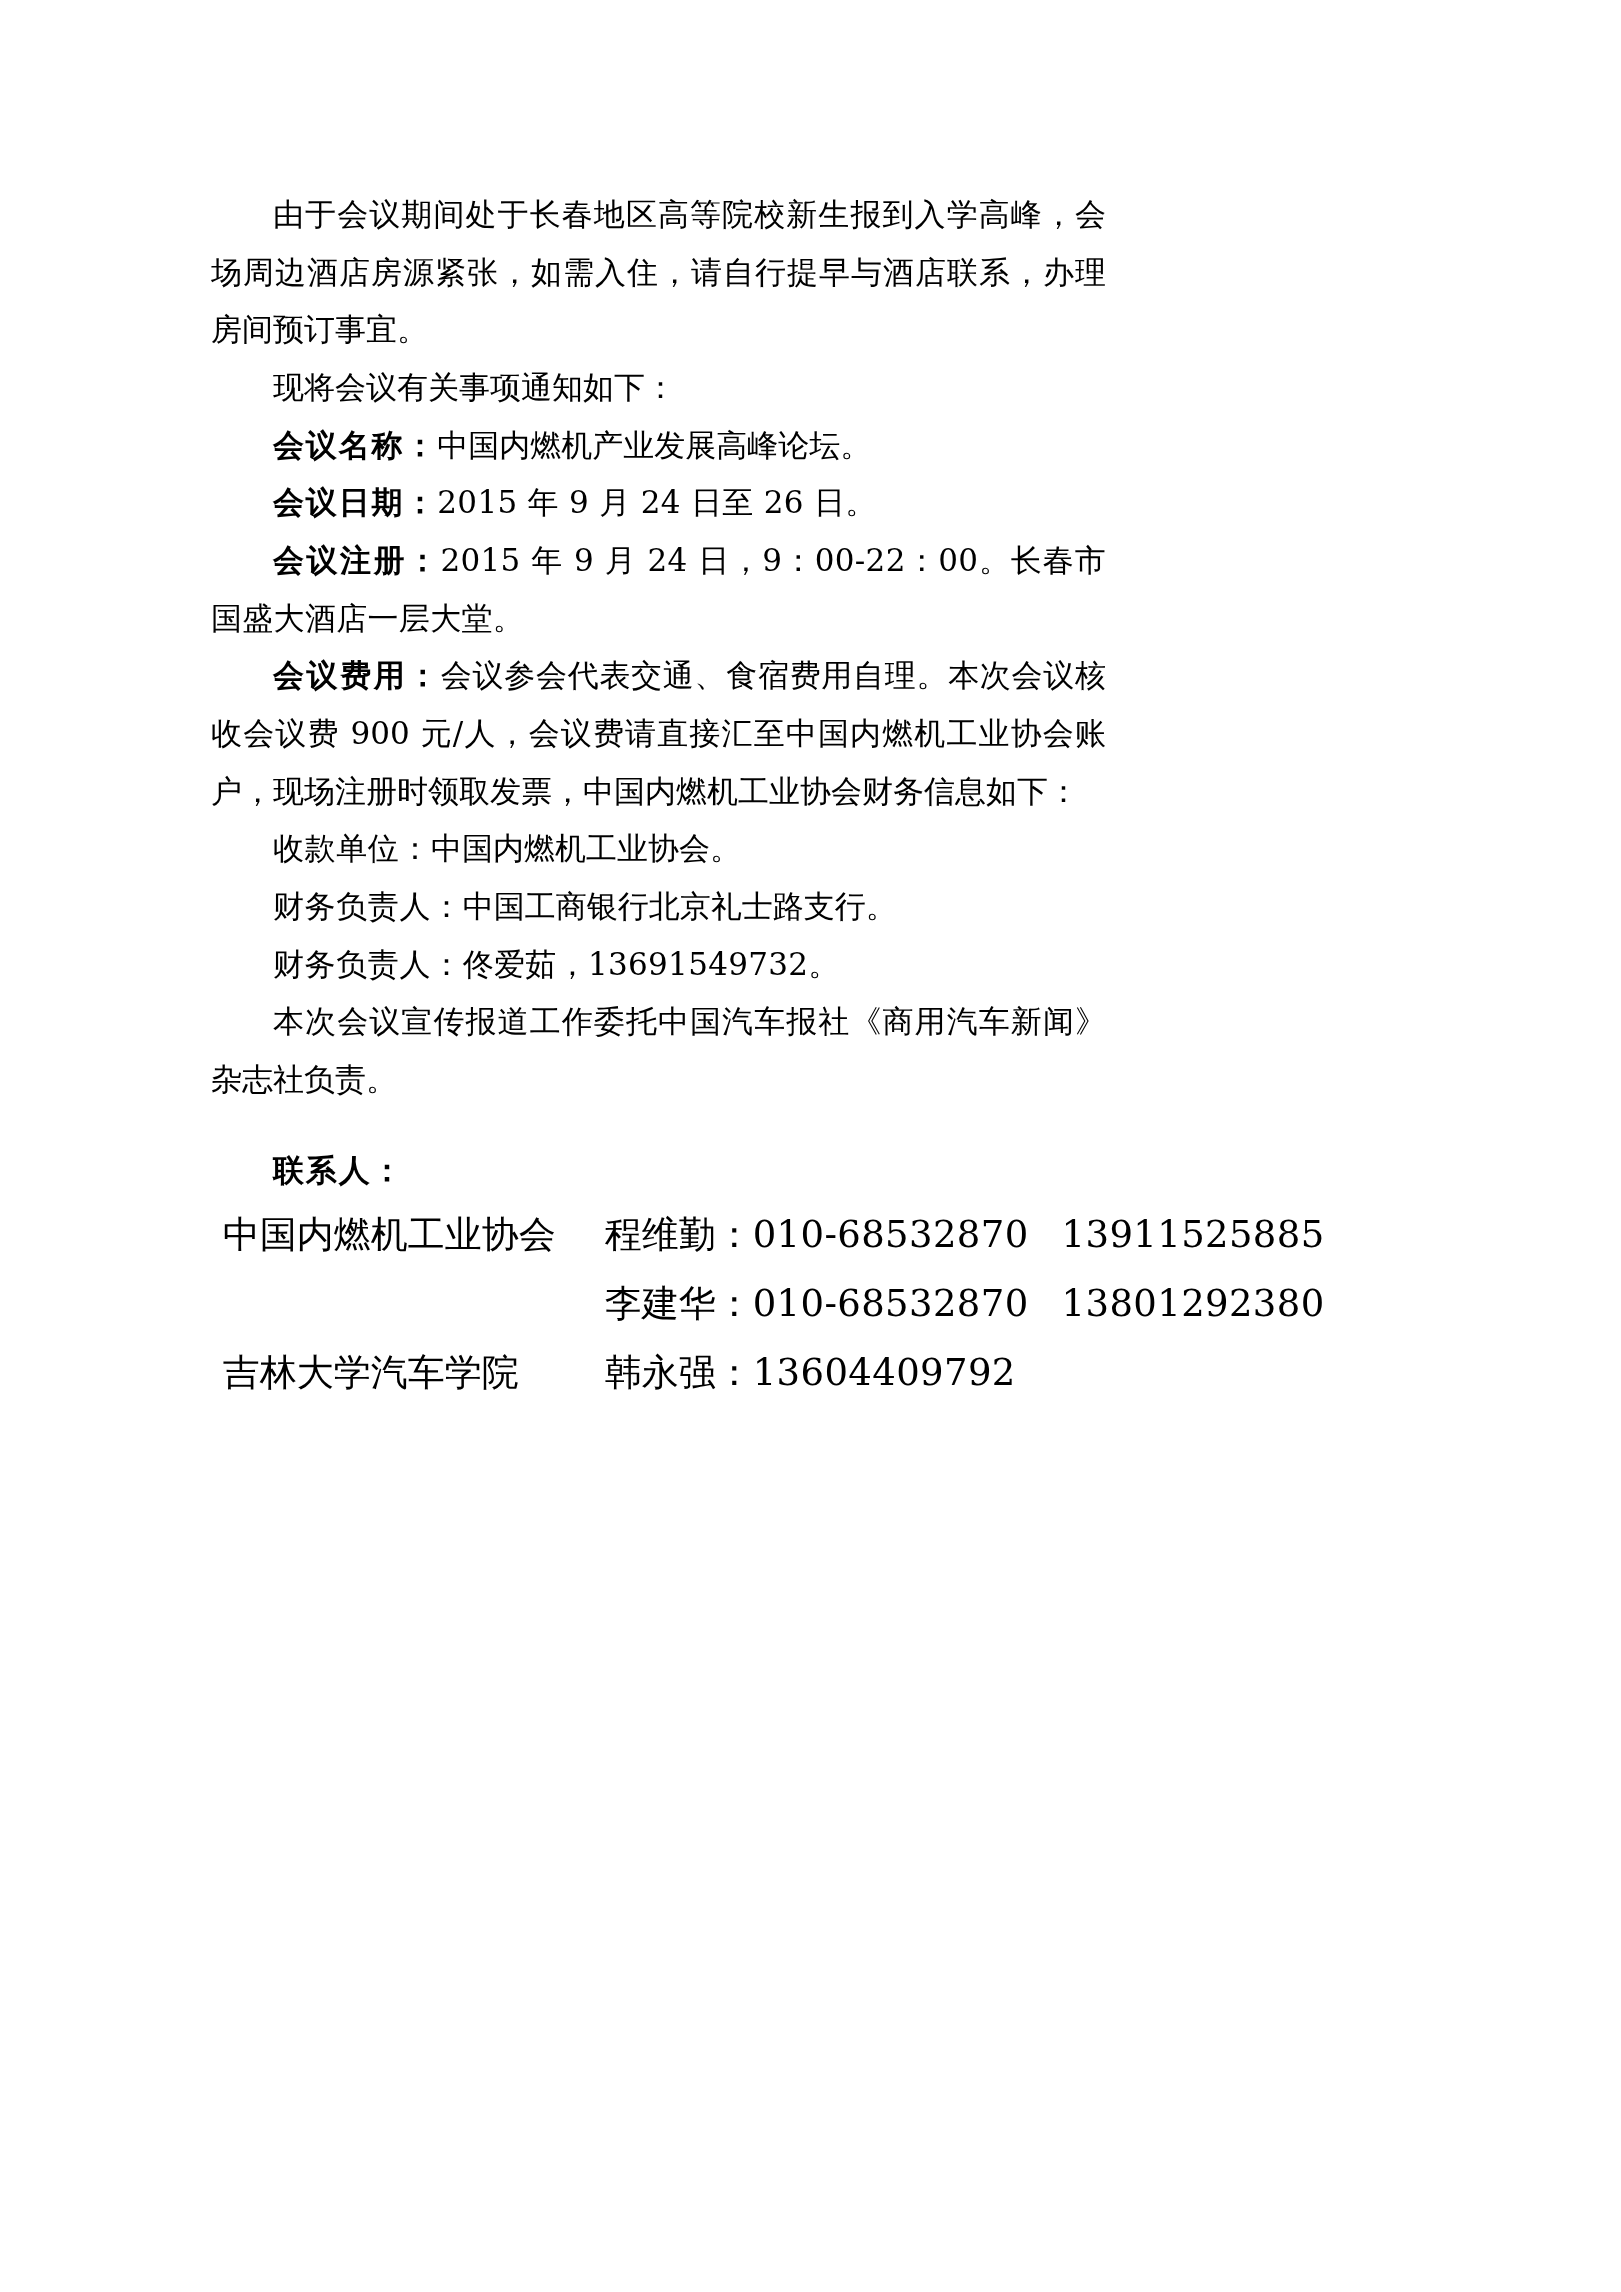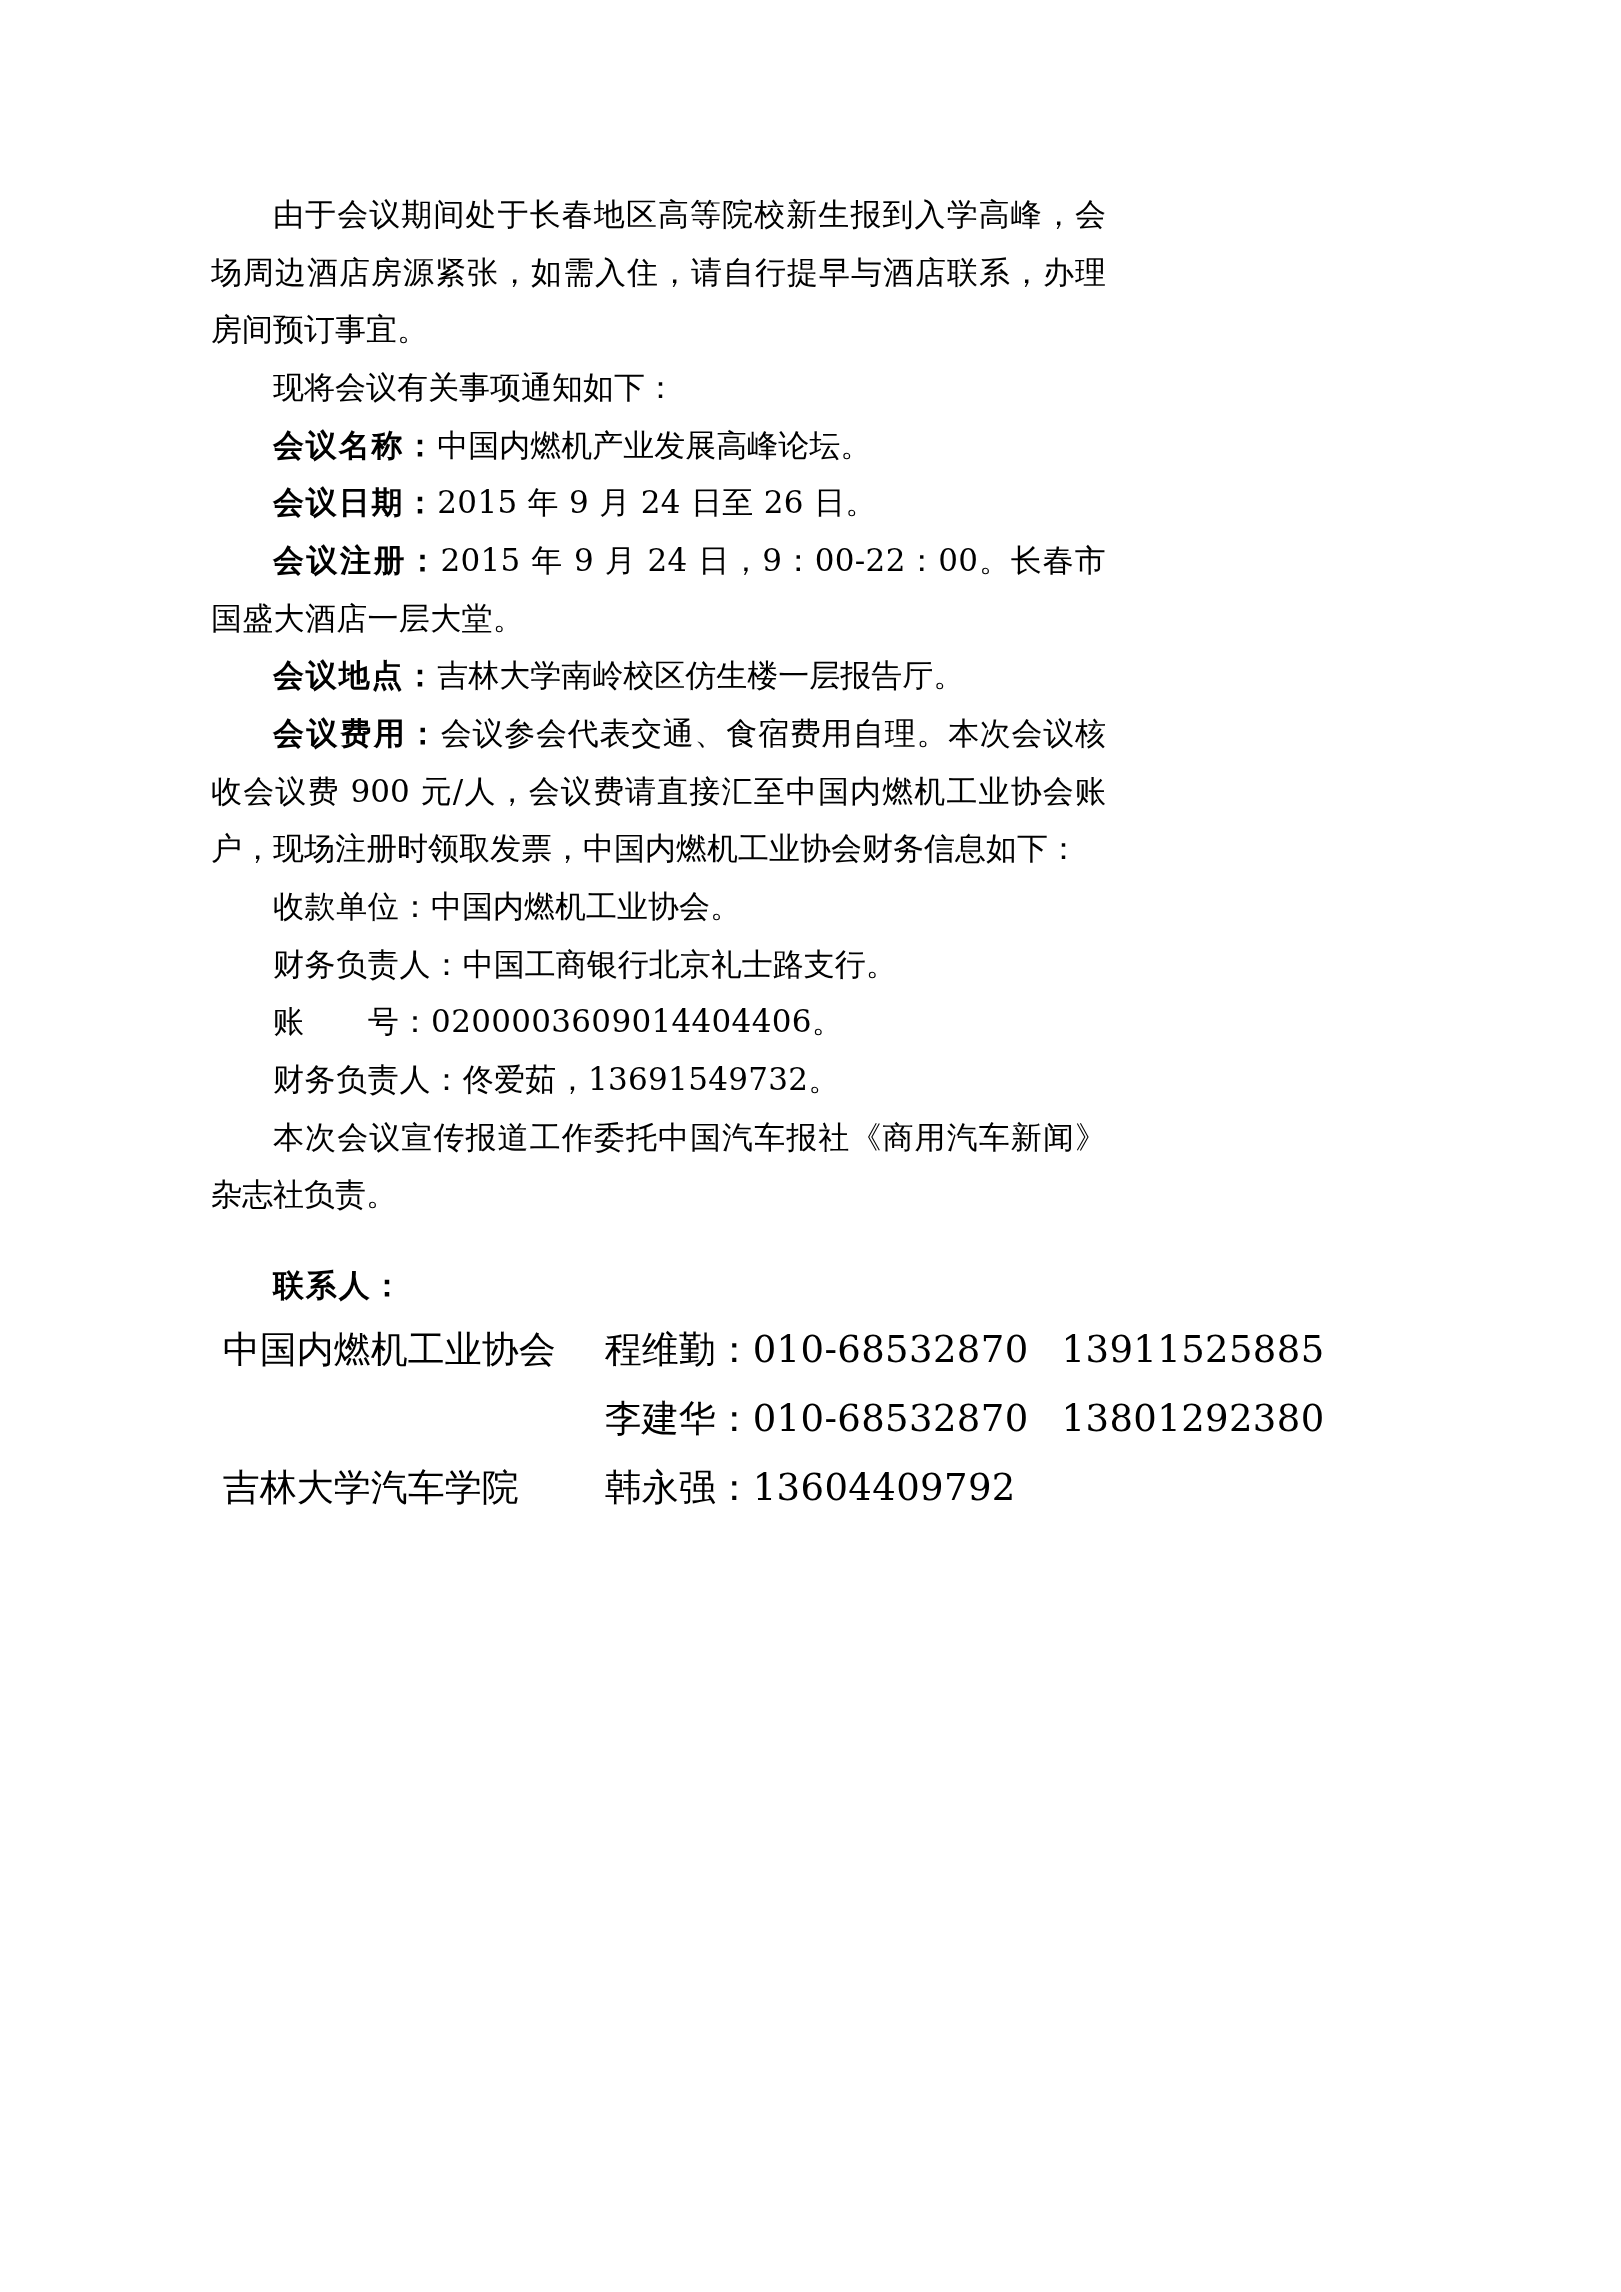--- a/index.html
+++ b/index.html
@@ -85,29 +85,27 @@
     <p class="para">由于会议期间处于长春地区高等院校新生报到入学高峰，会场周边酒店房源紧张，如需入住，请自行提早与酒店联系，办理房间预订事宜。</p>
 
     <p class="para">现将会议有关事项通知如下：</p>
 
     <p class="para"><span class="label-bold">会议名称：</span><span>中国内燃机产业发展高峰论坛。</span></p>
 
     <p class="para"><span class="label-bold">会议日期：</span><span class="numeric">2015 年 9 月 24 日至 26 日。</span></p>
 
     <p class="para"><span class="label-bold">会议注册：</span><span class="numeric">2015 年 9 月 24 日，9：00-22：00。长春市国盛大酒店一层大堂。</span></p>
 
-    <p class="para"><span class="label-bold">会议地点：</span><span>吉林大学南岭校区仿生楼一层报告厅。</span></p>
 
     <p class="para"><span class="label-bold">会议费用：</span><span>会议参会代表交通、食宿费用自理。本次会议核收会议费 900 元/人，会议费请直接汇至中国内燃机工业协会账户，现场注册时领取发票，中国内燃机工业协会财务信息如下：</span></p>
 
     <p class="para"><span class="plain-label">收款单位：</span><span>中国内燃机工业协会。</span></p>
 
     <p class="para"><span class="plain-label">财务负责人：</span><span>中国工商银行北京礼士路支行。</span></p>
 
-    <p class="para"><span class="plain-label">账　　号：</span><span class="numeric">0200003609014404406。</span></p>
 
     <p class="para"><span class="plain-label">财务负责人：</span><span class="numeric">佟爱茹，13691549732。</span></p>
 
     <p class="para">本次会议宣传报道工作委托中国汽车报社《商用汽车新闻》杂志社负责。</p>
 
     <p class="contact-heading">联系人：</p>
 
     <table class="contact-table">
       <tbody>
         <tr>

